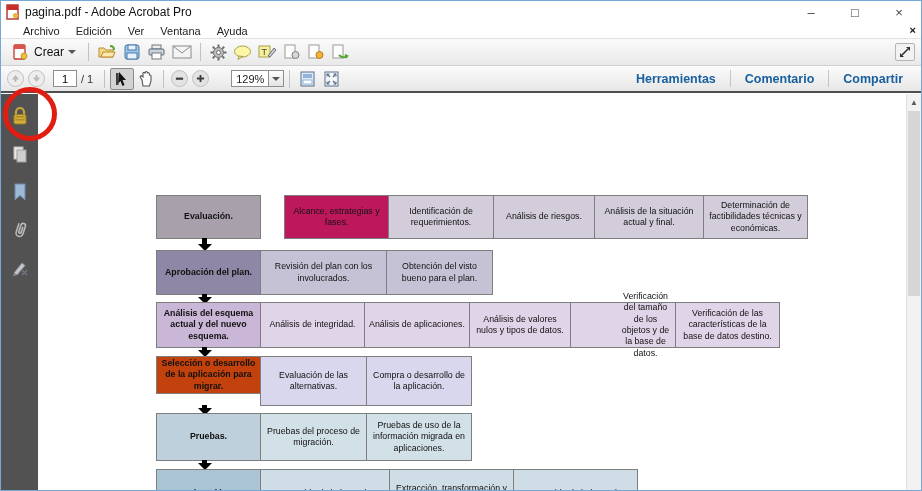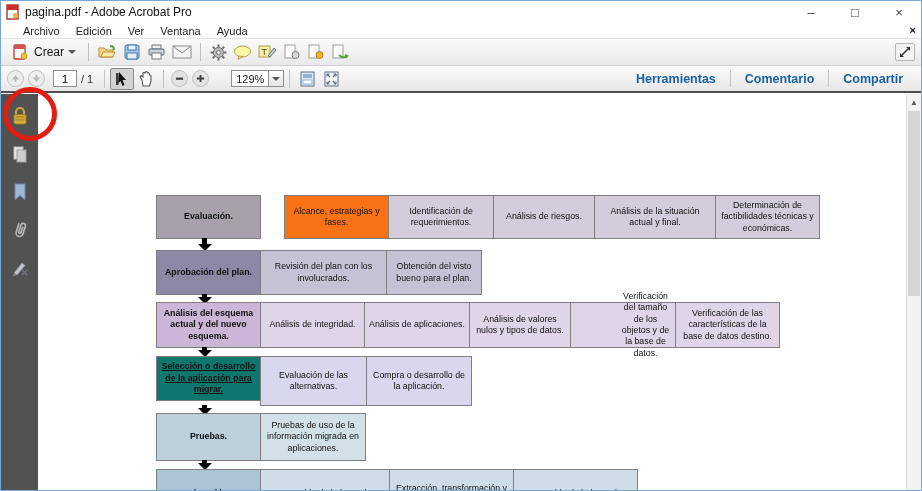--- a/index.html
+++ b/index.html
@@ -319,62 +319,63 @@
           <path d="M3 13 L11 3 L14 5.5 L6 15 Z" fill="#c2c6cc" stroke="#8b9097"></path>
           <path d="M2 15.5 l3 -1" stroke="#8b9097" stroke-width="1.5"></path>
           <path d="M11 10 l5 5 M16 10 l-5 5" stroke="#6f747b" stroke-width="1.6"></path>
         </svg>
       </div>
     </div>
 
     <div class="pagearea" id="pagearea">
         <div class="flow-row" style="left: 118px; top: 101px;">
           <div class="cell hdr" style="width: 105px; height: 44px; background: rgb(168, 161, 172); border-color: rgb(126, 126, 126);">Evaluación.</div>
-          <div class="cell" style="width: 105px; height: 44px; background: #f97316; border-color: rgb(126, 126, 126); margin-left: 23px;">Alcance, estrategias y fases.</div>
+          <div class="cell" style="width: 105px; height: 44px; background: #be185d; border-color: rgb(126, 126, 126); margin-left: 23px;">Alcance, estrategias y fases.</div>
           <div class="cell" style="width: 106px; height: 44px; background: rgb(211, 204, 219); border-color: rgb(126, 126, 126);">Identificación de requerimientos.</div>
           <div class="cell" style="width: 102px; height: 44px; background: rgb(211, 204, 219); border-color: rgb(126, 126, 126);">Análisis de riesgos.</div>
-          <div class="cell" style="width: 122px; height: 44px; background: rgb(211, 204, 219); border-color: rgb(126, 126, 126);">Análisis de la situación actual y final.</div>
+          <div class="cell" style="width: 110px; height: 44px; background: rgb(211, 204, 219); border-color: rgb(126, 126, 126);">Análisis de la situación actual y final.</div>
           <div class="cell" style="width: 105px; height: 44px; background: rgb(211, 204, 219); border-color: rgb(126, 126, 126);">Determinación de factibilidades técnicas y económicas.</div>
         </div>
         <div class="flow-arrow" style="left: 159px; top: 144px;">
           <i class="stem" style="height: 6px;"></i>
           <i class="head"></i>
         </div>
         <div class="flow-row" style="left: 118px; top: 156px;">
           <div class="cell hdr" style="width: 105px; height: 45px; background: rgb(142, 135, 165); border-color: rgb(126, 126, 126);">Aprobación del plan.</div>
           <div class="cell" style="width: 127px; height: 45px; background: rgb(198, 194, 213); border-color: rgb(126, 126, 126);">Revisión del plan con los involucrados.</div>
-          <div class="cell" style="width: 96px; height: 45px; background: rgb(198, 194, 213); border-color: rgb(126, 126, 126);">Obtención del visto bueno para el plan.</div>
+          <div class="cell" style="width: 107px; height: 45px; background: rgb(198, 194, 213); border-color: rgb(126, 126, 126);">Obtención del visto bueno para el plan.</div>
         </div>
         <div class="flow-arrow" style="left: 159px; top: 200px;">
           <i class="stem" style="height: 3px;"></i>
           <i class="head"></i>
         </div>
         <div class="flow-row" style="left: 118px; top: 208px;">
           <div class="cell hdr" style="width: 105px; height: 46px; background: rgb(202, 182, 214); border-color: rgb(126, 126, 126);">Análisis del esquema actual y del nuevo esquema.</div>
           <div class="cell" style="width: 105px; height: 46px; background: rgb(224, 213, 232); border-color: rgb(126, 126, 126);">Análisis de integridad.</div>
           <div class="cell" style="width: 106px; height: 46px; background: rgb(224, 213, 232); border-color: rgb(126, 126, 126);">Análisis de aplicaciones.</div>
           <div class="cell" style="width: 102px; height: 46px; background: rgb(224, 213, 232); border-color: rgb(126, 126, 126);">Análisis de valores nulos y tipos de datos.</div>
           <div class="cell" style="width: 106px; height: 46px; background: rgb(224, 213, 232); border-color: rgb(126, 126, 126); padding-left: 48px;">Verificación del tamaño de los objetos y de la base de datos.</div>
           <div class="cell" style="width: 105px; height: 46px; background: rgb(224, 213, 232); border-color: rgb(126, 126, 126);">Verificación de las características de la base de datos destino.</div>
         </div>
         <div class="flow-arrow" style="left: 159px; top: 253px;">
           <i class="stem" style="height: 3px;"></i>
           <i class="head"></i>
         </div>
         <div class="flow-row" style="left: 118px; top: 262px;">
-          <div class="cell hdr" style="width: 105px; height: 45px; background: #0f766e; border-color: rgb(126, 126, 126); text-decoration: underline;">Selección o desarrollo de la aplicación para migrar.</div>
+          <div class="cell hdr" style="width: 105px; height: 38px; background: #c2410c; border-color: rgb(126, 126, 126);">Selección o desarrollo de la aplicación para migrar.</div>
           <div class="cell" style="width: 107px; height: 50px; background: rgb(216, 215, 237); border-color: rgb(126, 126, 126);">Evaluación de las alternativas.</div>
           <div class="cell" style="width: 106px; height: 50px; background: rgb(216, 215, 237); border-color: rgb(126, 126, 126);">Compra o desarrollo de la aplicación.</div>
         </div>
         <div class="flow-arrow" style="left: 159px; top: 311px;">
           <i class="stem" style="height: 3px;"></i>
           <i class="head"></i>
         </div>
         <div class="flow-row" style="left: 118px; top: 319px;">
           <div class="cell hdr" style="width: 105px; height: 48px; background: rgb(189, 208, 219); border-color: rgb(126, 126, 126);">Pruebas.</div>
+          <div class="cell" style="width: 107px; height: 48px; background: rgb(210, 224, 232); border-color: rgb(126, 126, 126);">Pruebas del proceso de migración.</div>
           <div class="cell" style="width: 106px; height: 48px; background: rgb(210, 224, 232); border-color: rgb(126, 126, 126);">Pruebas de uso de la información migrada en aplicaciones.</div>
         </div>
         <div class="flow-arrow" style="left: 159px; top: 366px;">
           <i class="stem" style="height: 3px;"></i>
           <i class="head"></i>
         </div>
         <div class="flow-row" style="left: 118px; top: 375px;">
           <div class="cell hdr" style="width: 105px; height: 50px; background: rgb(170, 196, 212); border-color: rgb(126, 126, 126);">Migración.</div>
           <div class="cell" style="width: 130px; height: 50px; background: rgb(207, 222, 230); border-color: rgb(126, 126, 126);">Respaldo de la base de</div>
           <div class="cell" style="width: 125px; height: 50px; background: rgb(207, 222, 230); border-color: rgb(126, 126, 126);">Extracción, transformación y carga</div>

